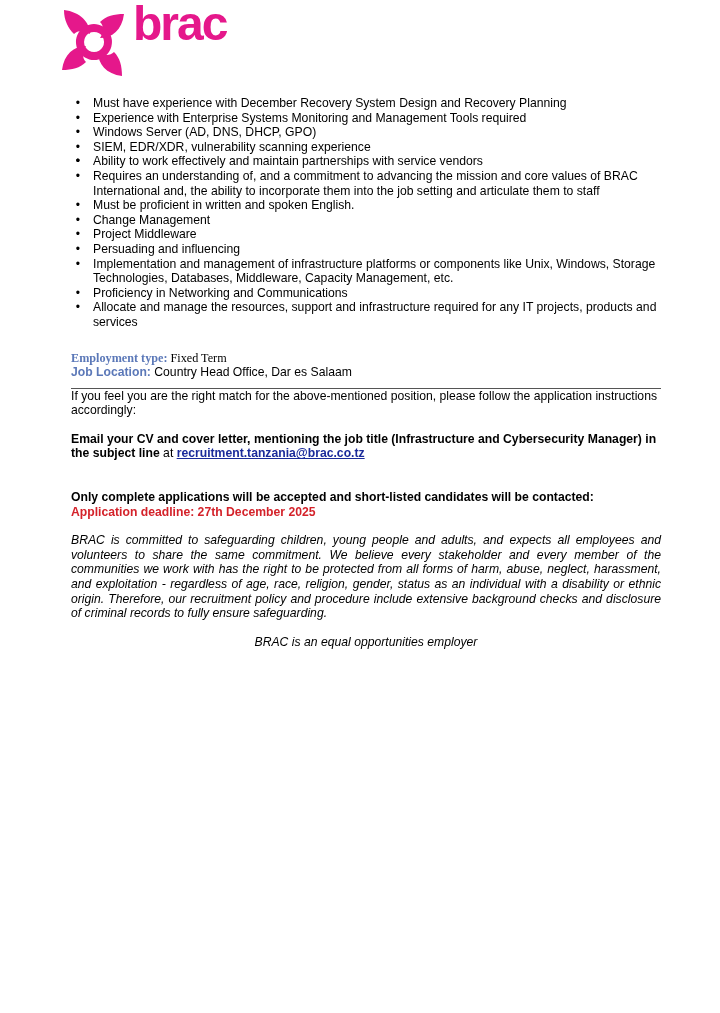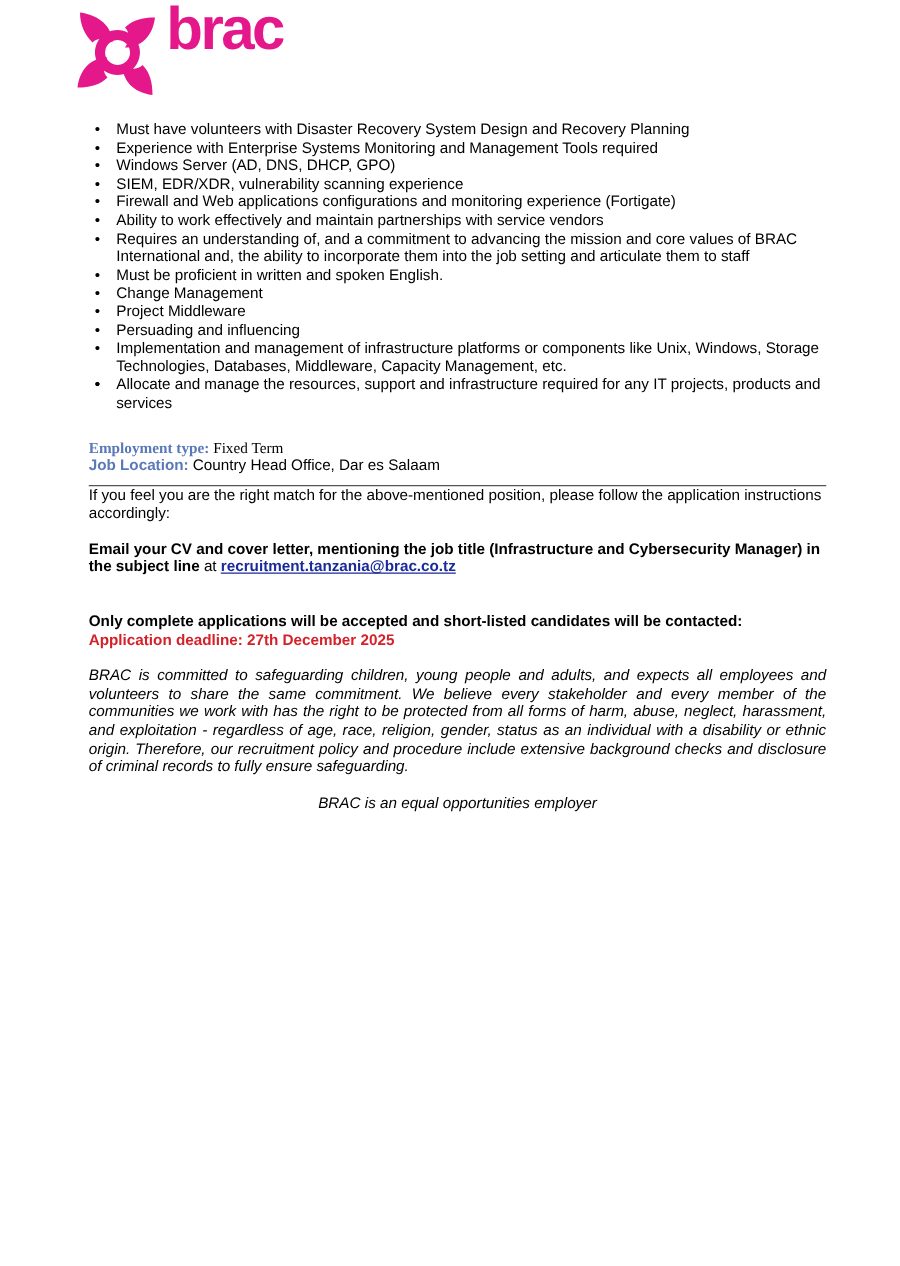--- a/index.html
+++ b/index.html
@@ -45,33 +45,33 @@
       <path d="M2 62 C4 46 14 38 26 38 C22 44 22 50 26 54 C20 60 12 62 2 62 Z"></path>
 
       <path d="M34 16 A18 18 0 1 1 33.9 16 Z M34 24 A10 10 0 1 0 34.1 24 Z" fill-rule="evenodd"></path>
     </g>
   </svg>
   <div class="logo-text" style="color:#E5188B;">brac</div>
 </div>
 
 <div class="content">
   <ul class="bullets">
-    <li><span class="dot">•</span><span>Must have volunteers with Disaster Recovery System Design and Recovery Planning</span></li>
+    <li><span class="dot">•</span><span>Must have experience with December Recovery System Design and Recovery Planning</span></li>
     <li><span class="dot">•</span><span>Experience with Enterprise Systems Monitoring and Management Tools required</span></li>
     <li><span class="dot">•</span><span>Windows Server (AD, DNS, DHCP, GPO)</span></li>
     <li><span class="dot">•</span><span>SIEM, EDR/XDR, vulnerability scanning experience</span></li>
-    <li><span class="dot">•</span><span>Firewall and Web applications configurations and monitoring experience (Fortigate)</span></li>
+    <li><span class="dot">•</span></li>
     <li><span class="dot">•</span><span>Ability to work effectively and maintain partnerships with service vendors</span></li>
     <li><span class="dot">•</span><span>Requires an understanding of, and a commitment to advancing the mission and core values of BRAC International and, the ability to incorporate them into the job setting and articulate them to staff</span></li>
     <li><span class="dot">•</span><span>Must be proficient in written and spoken English.</span></li>
     <li><span class="dot">•</span><span>Change Management</span></li>
     <li><span class="dot">•</span><span>Project Middleware</span></li>
     <li><span class="dot">•</span><span>Persuading and influencing</span></li>
     <li><span class="dot">•</span><span>Implementation and management of infrastructure platforms or components like Unix, Windows, Storage Technologies, Databases, Middleware, Capacity Management, etc.</span></li>
-    <li><span class="dot">•</span></li>
+    <li><span class="dot">•</span><span>Proficiency in Networking and Communications</span></li>
     <li><span class="dot">•</span><span>Allocate and manage the resources, support and infrastructure required for any IT projects, products and services</span></li>
   </ul>
 
   <p class="field" style="margin-top:21px;font-family:Liberation Serif, serif;">
     <span class="field-label">Employment type:</span><span> Fixed Term</span>
   </p>
 
   <p class="field" style="margin-top:0;">
     <span class="field-label">Job Location:</span><span> Country Head Office, Dar es Salaam</span>
   </p>

